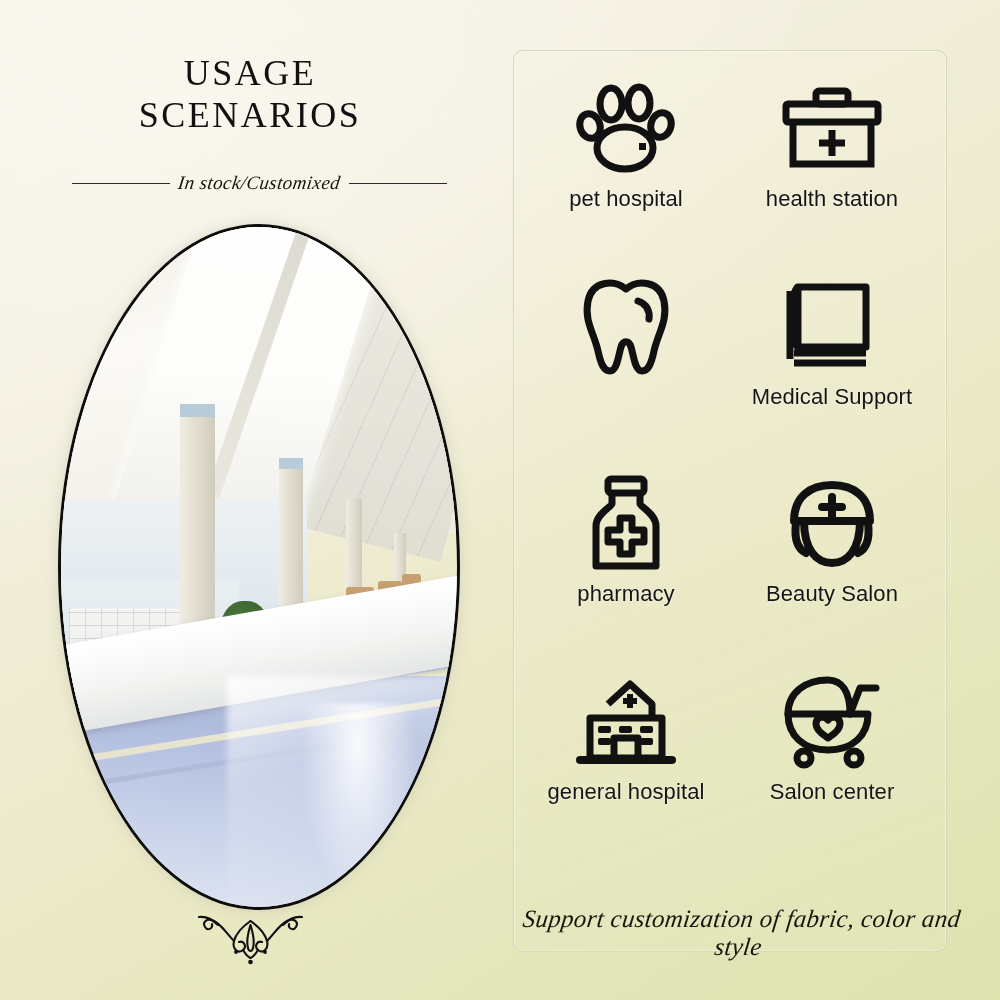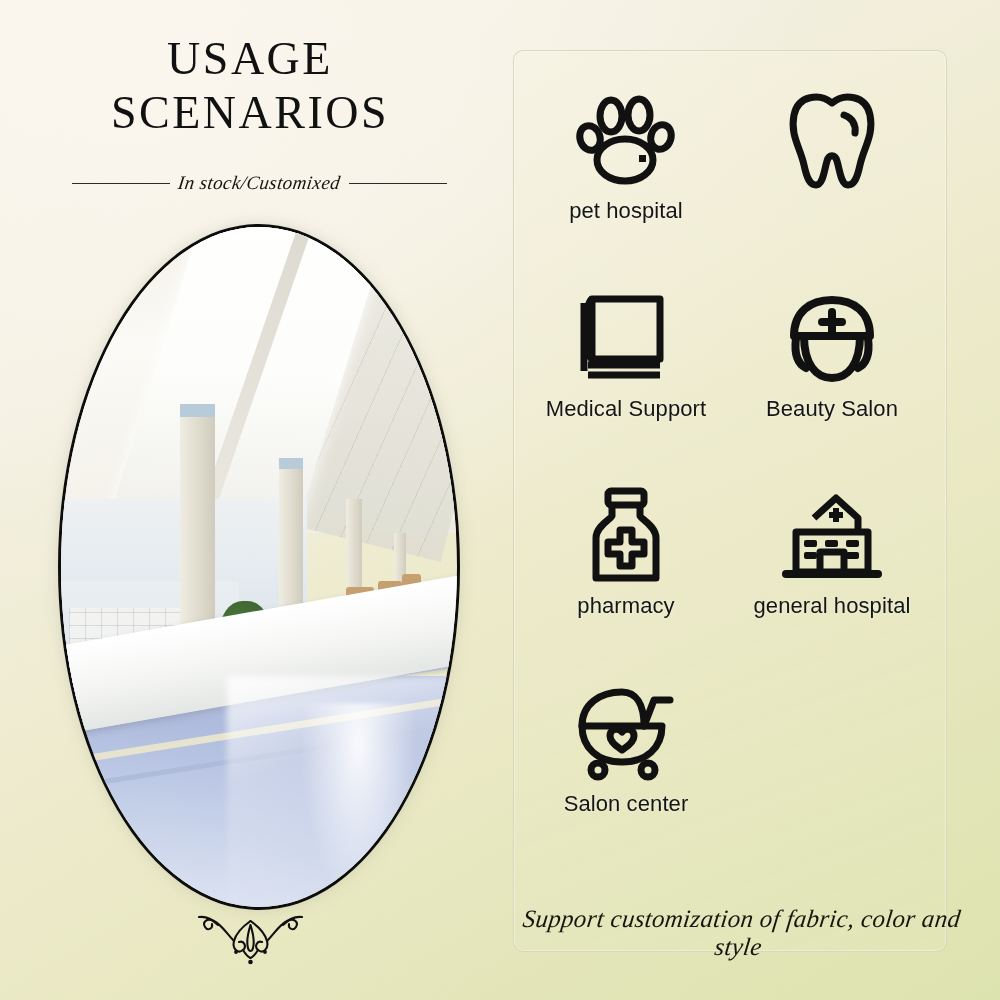--- a/index.html
+++ b/index.html
@@ -17,23 +17,23 @@
   
   #poster:before{
     content:"";position:absolute;inset:0;pointer-events:none;
     background:repeating-linear-gradient(118deg, rgba(255,255,255,0.055) 0px, rgba(255,255,255,0.055) 1px, rgba(180,190,160,0.035) 2px, rgba(180,190,160,0.035) 3px);
     opacity:.55;
   }
 
   
   .left{position:absolute;left:0;top:0;width:500px;height:1000px;}
   .title{
-    position:absolute;left:0;top:32px;width:500px;text-align:center;
+    position:absolute;left:0;top:52px;width:500px;text-align:center;
     font-family:"Liberation Serif", serif;
-    font-size:46px;letter-spacing:2.5px;line-height:1.18;
+    font-size:36px;letter-spacing:2.5px;line-height:1.18;
     color:#111;font-weight:400;
   }
   .subwrap{
     position:absolute;left:72px;top:165px;width:375px;height:36px;
     display:flex;align-items:center;gap:8px;
   }
   .rule{flex:1 1 auto;height:1px;background:#2a2a2a;}
   .subtitle{
     flex:0 0 auto;
     font-family:"Liberation Serif", serif;
@@ -102,21 +102,21 @@
 
   
   .panel{
     position:absolute;left:513px;top:50px;width:432px;height:900px;
     border:1px solid rgba(214,214,186,.95);
     border-radius:10px;
     background:linear-gradient(160deg, rgba(246,243,226,.55) 0%, rgba(236,234,202,.55) 55%, rgba(227,231,186,.5) 100%);
     box-shadow:inset 0 0 0 1px rgba(255,255,255,.35);
   }
   .grid{
-    position:absolute;left:523px;top:78px;width:412px;height:790px;
+    position:absolute;left:523px;top:66px;width:412px;height:790px;
     display:grid;grid-template-columns:1fr 1fr;grid-template-rows:repeat(4,1fr);
   }
   .cell{display:flex;flex-direction:column;align-items:center;justify-content:flex-start;padding-top:8px;}
   .cell .ic{height:110px;display:flex;align-items:center;justify-content:center;}
   .cell .ic svg{display:block;}
   .cap{
     margin-top:2px;text-align:center;color:#151515;
     font-size:22px;line-height:1.18;letter-spacing:.1px;
     font-family:"Liberation Sans", sans-serif;
     text-shadow:0 0 3px rgba(255,255,255,.55);
@@ -216,20 +216,33 @@
             <ellipse cx="17" cy="43" rx="10" ry="12.5" transform="rotate(-18 17 43)"></ellipse>
             <ellipse cx="88" cy="42" rx="10" ry="12.5" transform="rotate(18 88 42)"></ellipse>
             <ellipse cx="52" cy="65" rx="28" ry="21"></ellipse>
           </g>
           <rect x="66" y="60" width="7" height="7" fill="#111"></rect>
         </svg>
       </div>
       <div class="cap">pet hospital</div>
     </div>
 
+    <div class="cell">
+      <div class="ic">
+        <svg width="104" height="86" viewBox="0 0 104 86">
+          <g fill="none" stroke="#111" stroke-width="7">
+            <rect x="36" y="5" width="32" height="13" rx="3"></rect>
+            <rect x="6" y="18" width="92" height="18" rx="2"></rect>
+            <path d="M13 36 L13 78 L91 78 L91 36"></path>
+            <path d="M52 44 L52 70 M39 57 L65 57"></path>
+          </g>
+        </svg>
+      </div>
+      <div class="cap">health station</div>
+    </div>
 
     <div class="cell">
       <div class="ic">
         <svg width="96" height="100" viewBox="0 0 96 100">
           <g fill="none" stroke="#111" stroke-width="7" stroke-linecap="round" stroke-linejoin="round">
             <path d="M48 12 C36 2,14 4,10 24 C6 44,16 56,20 74 C23 88,26 94,32 94 C39 94,40 80,43 70 C45 63,51 63,53 70 C56 80,57 94,64 94 C70 94,73 88,76 74 C80 56,90 44,86 24 C82 4,60 2,48 12 Z"></path>
             <path d="M60 24 C69 27,72 34,71 42"></path>
           </g>
         </svg>
       </div>
@@ -240,48 +253,48 @@
         <svg width="96" height="100" viewBox="0 0 96 100">
           <g fill="none" stroke="#111" stroke-width="7" stroke-linejoin="round">
             <path d="M14 10 L82 10 L82 70 L14 70 Z"></path>
             <path d="M14 10 C6 14,6 66,14 70"></path>
             <path d="M10 76 L82 76 M10 86 L82 86"></path>
             <path d="M6 14 L6 82"></path>
           </g>
         </svg>
       </div>
       <div class="cap">Medical Support</div>
+    </div>
+
+    <div class="cell">
+      <div class="ic">
+        <svg width="84" height="100" viewBox="0 0 84 100">
+          <g fill="none" stroke="#111" stroke-width="7" stroke-linejoin="round">
+            <rect x="24" y="5" width="36" height="14" rx="3"></rect>
+            <path d="M28 19 L28 30 C28 32,12 40,12 52 L12 92 L72 92 L72 52 C72 40,56 32,56 30 L56 19"></path>
+            <path d="M36 44 L48 44 L48 56 L60 56 L60 68 L48 68 L48 80 L36 80 L36 68 L24 68 L24 56 L36 56 Z"></path>
+          </g>
+        </svg>
+      </div>
+      <div class="cap">pharmacy</div>
     </div>
 
     <div class="cell">
       <div class="ic">
         <svg width="100" height="94" viewBox="0 0 100 94">
           <g fill="none" stroke="#111" stroke-width="8" stroke-linecap="round" stroke-linejoin="round">
             <path d="M12 44 C12 20,28 8,50 8 C72 8,88 20,88 44 Z"></path>
             <path d="M50 20 L50 40 M40 30 L60 30" stroke-width="8"></path>
             <path d="M22 44 C22 72,34 86,50 86 C66 86,78 72,78 44"></path>
             <path d="M14 46 C12 62,16 72,24 76"></path>
             <path d="M86 46 C88 62,84 72,76 76"></path>
           </g>
         </svg>
       </div>
       <div class="cap">Beauty Salon</div>
-    </div>
-
-    <div class="cell">
-      <div class="ic">
-        <svg width="84" height="100" viewBox="0 0 84 100">
-          <g fill="none" stroke="#111" stroke-width="7" stroke-linejoin="round">
-            <rect x="24" y="5" width="36" height="14" rx="3"></rect>
-            <path d="M28 19 L28 30 C28 32,12 40,12 52 L12 92 L72 92 L72 52 C72 40,56 32,56 30 L56 19"></path>
-            <path d="M36 44 L48 44 L48 56 L60 56 L60 68 L48 68 L48 80 L36 80 L36 68 L24 68 L24 56 L36 56 Z"></path>
-          </g>
-        </svg>
-      </div>
-      <div class="cap">pharmacy</div>
     </div>
 
     <div class="cell">
       <div class="ic">
         <svg width="104" height="96" viewBox="0 0 104 96">
           <g fill="none" stroke="#111" stroke-width="7" stroke-linejoin="round">
             <path d="M34 30 L56 10 L78 30 L78 44"></path>
             <path d="M56 20 L56 34 M49 27 L63 27" stroke-width="6"></path>
             <path d="M16 44 L16 84 L88 84 L88 44 Z"></path>
             <path d="M6 86 L98 86" stroke-width="8" stroke-linecap="round"></path>

